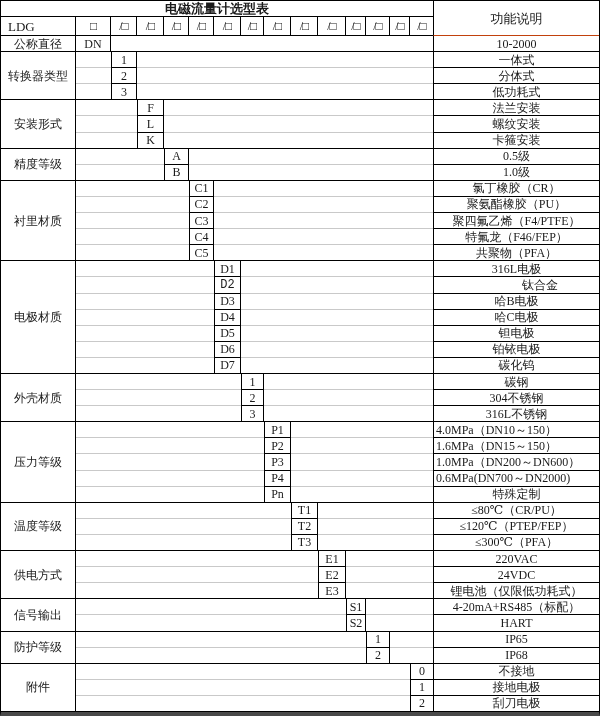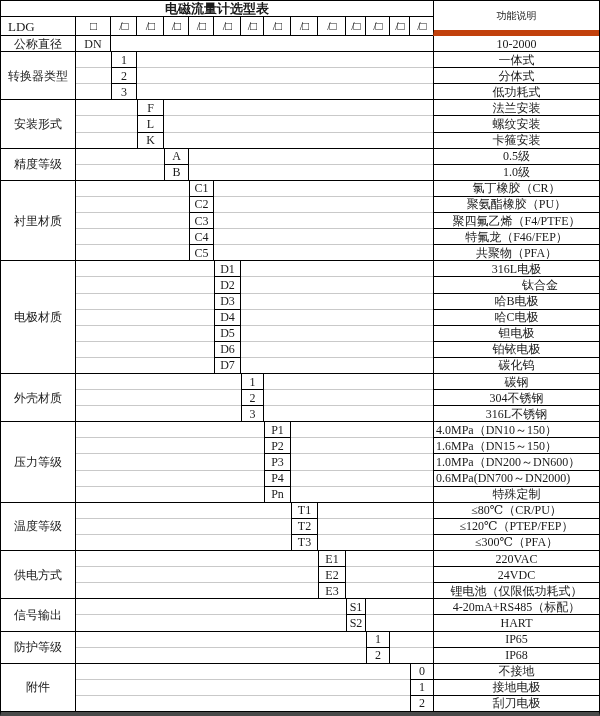--- a/index.html
+++ b/index.html
@@ -14,21 +14,21 @@
     border-bottom:4px solid #4a4a4a;
     background:#fff;
   }
   .cell {
     display:flex; align-items:center; justify-content:center;
     font-size:12px; color:#1a1a1a;
     overflow:hidden; white-space:nowrap; line-height:1;
     min-width:0; min-height:0;
   }
   .title   { grid-column:1/16; grid-row:1; font-weight:bold; font-size:13px; border-bottom:1px solid #000; }
-  .fheader { grid-column:16; grid-row:1/3; font-size:10px; border-left:1px solid #000; border-bottom:6px solid #c2410c;text-align:right; }
+  .fheader { grid-column:16; grid-row:1/3; font-size:13px; border-left:1px solid #000; border-bottom:1px solid #c2410c;text-align:right; }
   .mprefix { grid-column:1; grid-row:2; justify-content:flex-start; padding-left:7px; font-size:13px;
              border-right:1px solid #000; border-bottom:1px solid #000; }
   .slot    { grid-row:2; border-right:1px solid #000; border-bottom:1px solid #000; font-size:12px; letter-spacing:-1px; }
   .slot.no-r { border-right:none; }
   .cat-label { grid-column:1; border-right:1px solid #000; border-bottom:1px solid #000; }
   .region   { border-bottom:1px solid #c9c9c9; }
   .region.blk { border-bottom:1px solid #000; }
   .code-box { border-left:1px solid #000; border-right:1px solid #000; border-bottom:1px solid #000; }
   .code-box.no-r { border-right:none; }
   .code-plain { border-right:1px solid #000; border-bottom:1px solid #000; }
@@ -115,21 +115,21 @@
     <div class="cell region blk" style="grid-area: 16 / 2 / auto / 6;"></div>
     <div class="cell code-box" style="grid-area: 16 / 6;">C5</div>
     <div class="cell region blk" style="grid-area: 16 / 7 / auto / 16;"></div>
     <div class="cell desc" style="grid-area: 16 / 16;">共聚物（PFA）</div>
     <div class="cell cat-label" style="grid-area: 17 / 1 / 24;">电极材质</div>
     <div class="cell region" style="grid-area: 17 / 2 / auto / 7;"></div>
     <div class="cell code-box" style="grid-area: 17 / 7;">D1</div>
     <div class="cell region" style="grid-area: 17 / 8 / auto / 16;"></div>
     <div class="cell desc" style="grid-area: 17 / 16;">316L电极</div>
     <div class="cell region" style="grid-area: 18 / 2 / auto / 7;"></div>
-    <div class="cell code-box" style="grid-area: 18 / 7;">D2</div>
+    <div class="cell code-box" style="grid-area: 18 / 7; font-family: Liberation Mono, monospace;">D2</div>
     <div class="cell region" style="grid-area: 18 / 8 / auto / 16;"></div>
     <div class="cell desc" style="grid-area: 18 / 16; padding-left: 47px;">钛合金</div>
     <div class="cell region" style="grid-area: 19 / 2 / auto / 7;"></div>
     <div class="cell code-box" style="grid-area: 19 / 7;">D3</div>
     <div class="cell region" style="grid-area: 19 / 8 / auto / 16;"></div>
     <div class="cell desc" style="grid-area: 19 / 16;">哈B电极</div>
     <div class="cell region" style="grid-area: 20 / 2 / auto / 7;"></div>
     <div class="cell code-box" style="grid-area: 20 / 7;">D4</div>
     <div class="cell region" style="grid-area: 20 / 8 / auto / 16;"></div>
     <div class="cell desc" style="grid-area: 20 / 16;">哈C电极</div>

